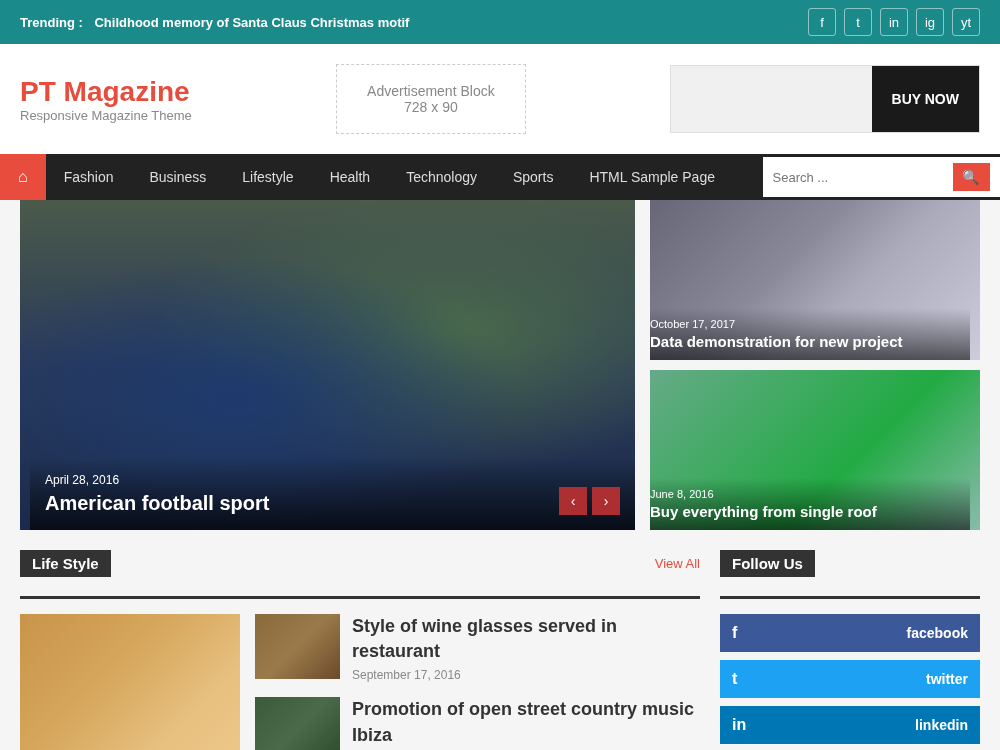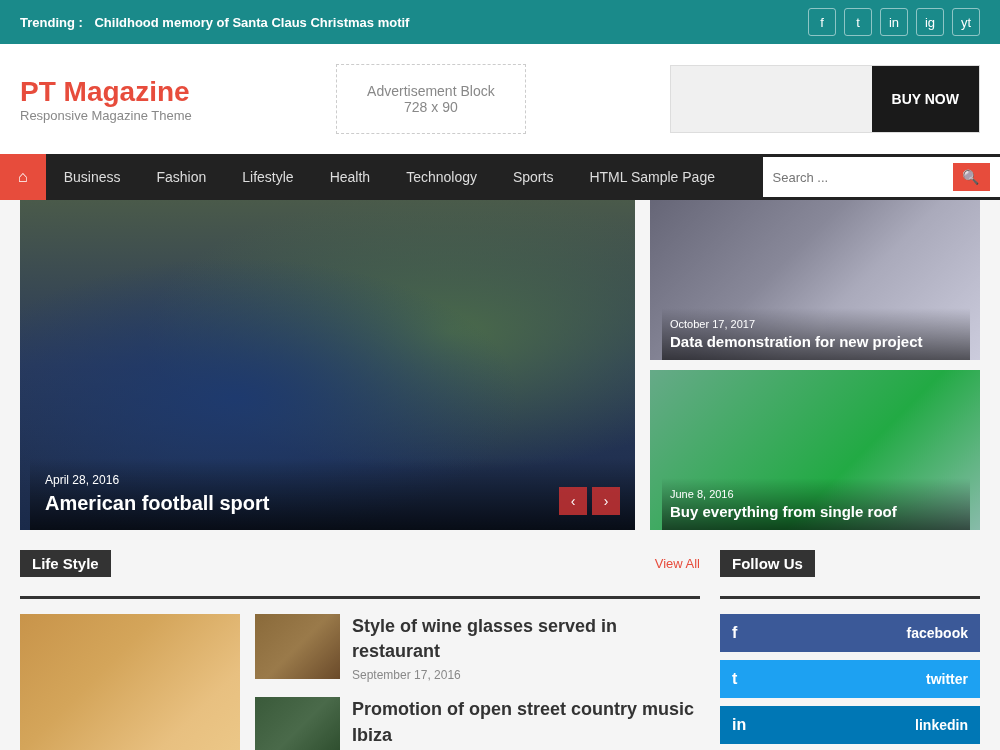--- a/index.html
+++ b/index.html
@@ -199,24 +199,23 @@
       background: linear-gradient(135deg, #667 0%, #889 40%, #aab 60%, #ccd 100%);
     }
     .side-img-2 {
       width: 100%;
       height: 100%;
       background: linear-gradient(135deg, #6a8 0%, #4a6 30%, #2a4 60%, #8ba 100%);
     }
     .featured-side-item .post-overlay {
       position: absolute;
       bottom: 0; left: 0; right: 10px;
-      padding: 10px 8px;
+      padding: 10px 0;
       background: linear-gradient(to top, rgba(0,0,0,0.6) 0%, transparent 100%);
       color: white;
-      margin-left: 12px;
     }
     .post-overlay .post-date { font-size: 11px; margin-bottom: 3px; }
     .post-overlay .post-title { font-size: 15px; font-weight: bold; }
 
     
     .sections-row {
       padding: 0 20px 20px;
       display: flex;
       gap: 20px;
     }
@@ -337,24 +336,24 @@
     <div class="ad-preview-inner">
       <div class="buy-now-btn">BUY NOW</div>
     </div>
   </div>
 </div>
 
 <nav class="nav-bar">
   <div class="nav-home">⌂</div>
   <ul class="nav-links">
     <li>
+        <a href="#">Fashion</a>
+      </li>
+    <li>
         <a href="#">Business</a>
-      </li>
-    <li>
-        <a href="#">Fashion</a>
       </li>
     <li>
         <a href="#">Lifestyle</a>
       </li>
     <li>
         <a href="#">Health</a>
       </li>
     <li>
         <a href="#">Technology</a>
       </li>

